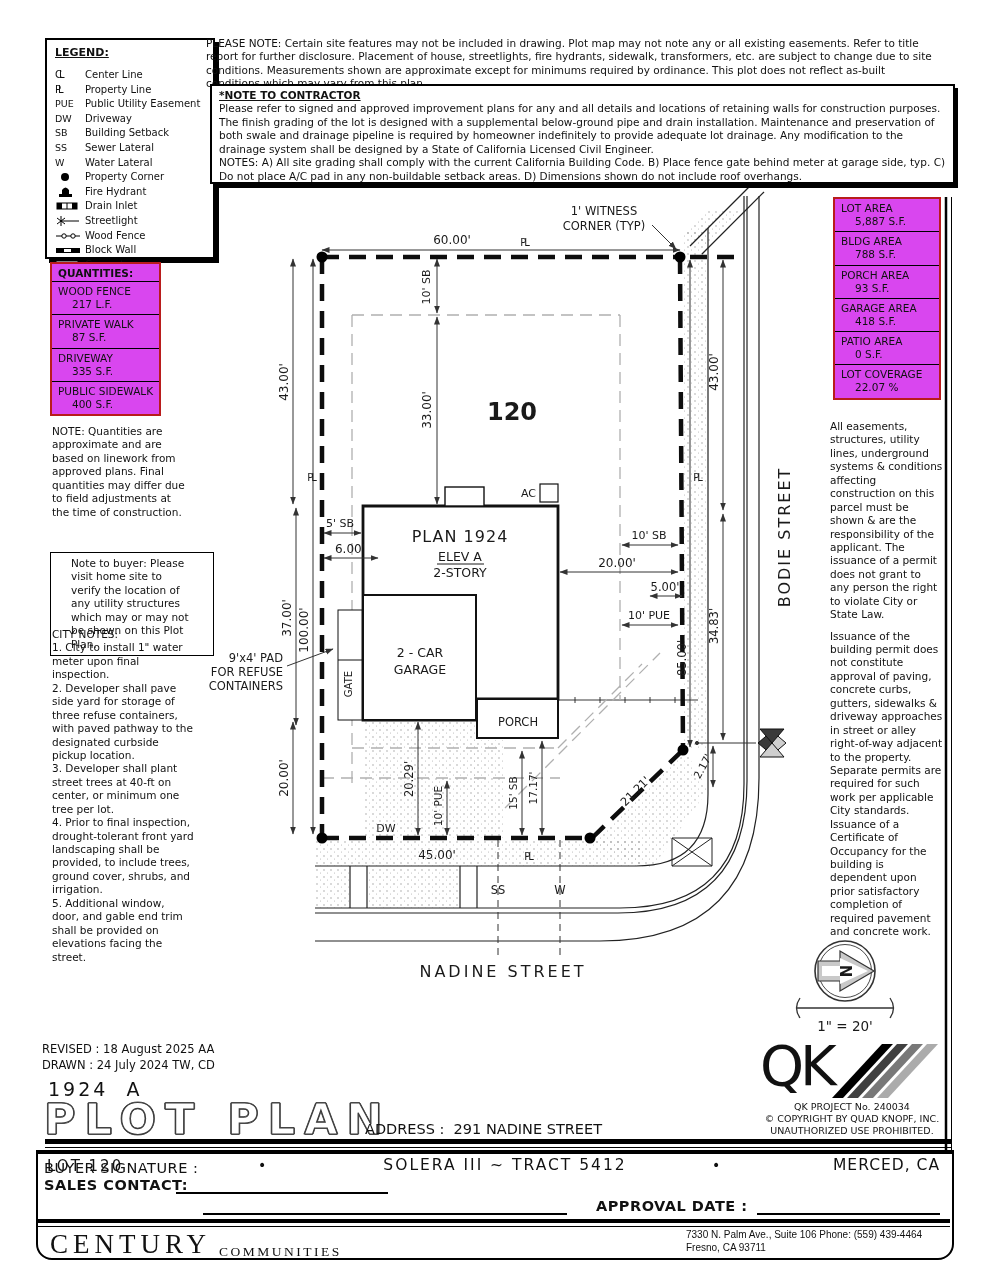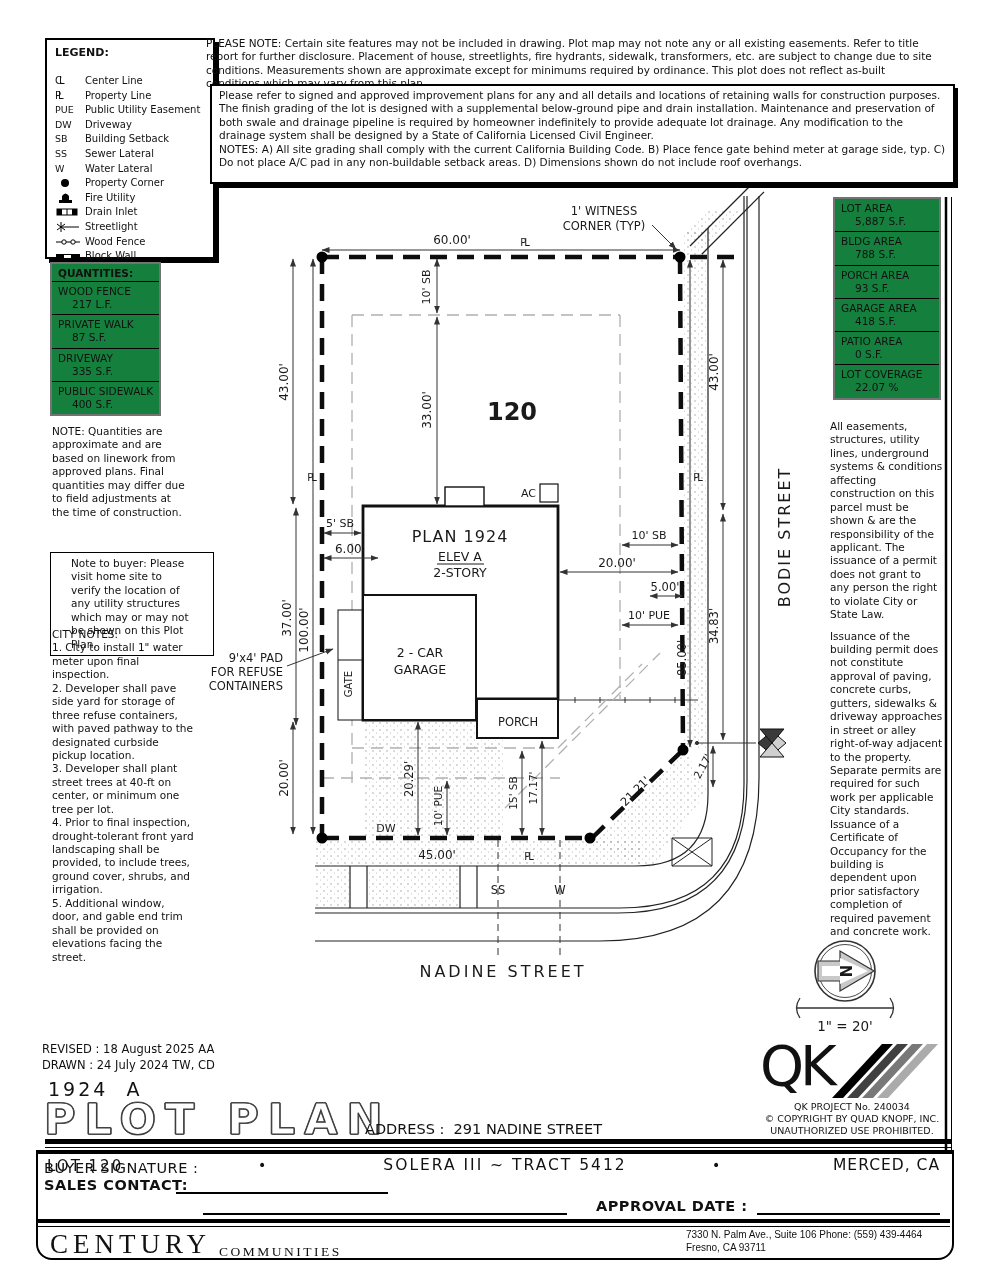--- a/index.html
+++ b/index.html
@@ -5,27 +5,27 @@
   html,body{margin:0;padding:0;background:#fff}
   body{width:985px;height:1276px;position:relative;font-family:"DejaVu Sans",sans-serif;color:#111;overflow:hidden}
   .abs{position:absolute}
   svg text{font-family:"DejaVu Sans",sans-serif;fill:#1a1a1a}
   .box{border:2px solid #000;background:#fff}
   .shadow{box-shadow:4px 4px 0 #000}
   .small{font-size:10.5px;line-height:1.28}
   .pre{white-space:pre-line}
   
   .legend{padding:6px 6px 4px 8px}
-  .legend-title{font-size:11px;font-weight:bold;margin-bottom:16px}
+  .legend-title{font-size:11px;font-weight:bold;text-decoration:underline;margin-bottom:10px}
   .lrow{display:flex;align-items:flex-start;height:14.6px}
   .lsym{width:30px;font-size:9.5px;flex:0 0 30px;display:flex;align-items:center}
   .llab{font-size:10px;white-space:nowrap}
   .mono{letter-spacing:-3px;font-size:10px}
   
-  .tbl{border:2px solid #737373;background:#15803d}
+  .tbl{border:2px solid #b91c1c;background:#d946ef}
   .tbl .trow{border-bottom:1.6px solid #000;padding:3px 4px 3px 6px;font-size:10.5px;line-height:1.25}
   .tbl .trow:last-child{border-bottom:none}
   .tbl .tval{padding-left:14px}
   .thead{font-size:10.5px;font-weight:bold;padding:3px 0 2px 6px;border-bottom:1.6px solid #000}
   
   .outline{color:#fff;-webkit-text-stroke:1.2px #3c3c3c;text-shadow:-1px 0 #555,1px 0 #555,0 -1px #555,0 1px #555}
   .rule{position:absolute;background:#000}
   .uline{position:absolute;border-bottom:2px solid #000}
   .serif{font-family:"Liberation Serif","DejaVu Serif",serif}
 </style>
@@ -272,21 +272,21 @@
         </svg>
       </span>
       <span class="llab">Property Corner</span>
     </div>
   <div class="lrow">
       <span class="lsym">
         <svg width="26" height="13">
           <path d="M4,11 L17,11 L17,8 L14,8 L14,4 Q10.5,-1 7,4 L7,8 L4,8 Z" fill="#000"></path>
         </svg>
       </span>
-      <span class="llab">Fire Utility</span>
+      <span class="llab">Fire Hydrant</span>
     </div>
   <div class="lrow">
       <span class="lsym">
         <svg width="26" height="12">
           <rect x="2" y="3" width="20" height="6" fill="#fff" stroke="#000"></rect>
           <rect x="2" y="3" width="5" height="6" fill="#000"></rect>
           <rect x="17" y="3" width="5" height="6" fill="#000"></rect>
           <line x1="12" y1="3" x2="12" y2="9" stroke="#000"></line>
         </svg>
       </span>
@@ -332,20 +332,21 @@
           <circle cx="19" cy="4.5" r="0.8" fill="#777"></circle>
         </svg>
       </span>
       <span class="llab">Concrete</span>
     </div>
 </div>
 
 <div class="abs small" style="left:206px;top:37px;width:736px">PLEASE NOTE:  Certain site features may not be included in drawing.  Plot map may not note any or all existing easements. Refer to title report for further disclosure.  Placement of house, streetlights, fire hydrants, sidewalk, transformers, etc. are subject to change due to site conditions.  Measurements shown are approximate except for minimums required by ordinance.  This plot does not reflect as-built conditions which may vary from this plan.</div>
 
 <div class="abs box" style="left:210px;top:84px;width:727px;height:90px;padding:3px 7px;box-shadow:3px 4px 0 #000">
+  <div class="small" style="font-weight:bold;text-decoration:underline">*NOTE TO CONTRACTOR</div>
   <div class="small pre">Please refer to signed and approved improvement plans for any and all details and locations of retaining walls for construction purposes.
 The finish grading of the lot is designed with a supplemental below-ground pipe and drain installation.  Maintenance and preservation of both swale and drainage pipeline is required by homeowner indefinitely to provide adequate lot drainage.  Any modification to the drainage system shall be designed by a State of California Licensed Civil Engineer.
 NOTES:  A) All site grading shall comply with the current California Building Code.  B) Place fence gate behind meter at garage side, typ.  C) Do not place A/C pad in any non-buildable setback areas.  D) Dimensions shown do not include roof overhangs.</div>
 </div>
 
 <div class="abs tbl" style="left:833px;top:197px;width:104px">
   <div class="trow">
       <div>LOT AREA</div>
       <div class="tval">5,887 S.F.</div>
     </div>

